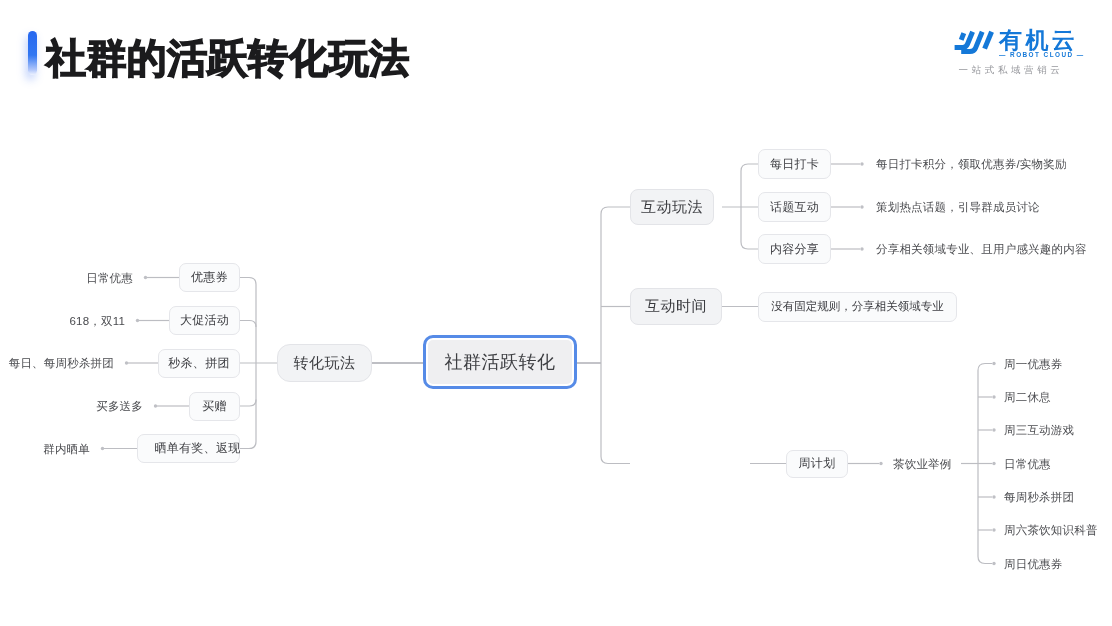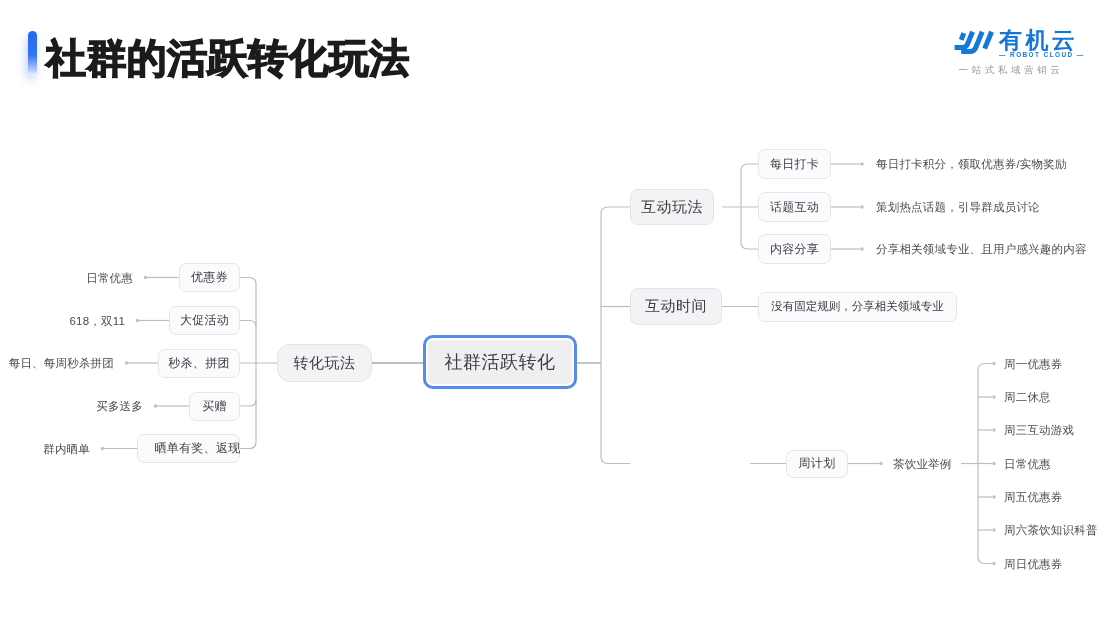--- a/index.html
+++ b/index.html
@@ -164,17 +164,17 @@
   <div class="node section-node" style="left:630px;top:288px;width:92px;height:37px;">互动时间</div>
   <div class="node child-node" style="left:758px;top:291.5px;width:199px;height:30px;font-size:11.5px;letter-spacing:0;">没有固定规则，分享相关领域专业</div>
 
   <div class="node child-node" style="left:786px;top:449.5px;width:62px;height:28px;">周计划</div>
   <div class="leaf-text" style="left:893px;top:456.5px;">茶饮业举例</div>
 
   <div class="leaf-text" style="left:1004px;top:356.5px;">周一优惠券</div>
   <div class="leaf-text" style="left:1004px;top:390px;">周二休息</div>
   <div class="leaf-text" style="left:1004px;top:423px;">周三互动游戏</div>
   <div class="leaf-text" style="left:1004px;top:456.5px;">日常优惠</div>
-  <div class="leaf-text" style="left:1004px;top:490px;">周五优惠券</div>
+  <div class="leaf-text" style="left:1004px;top:490px;">每周秒杀拼团</div>
   <div class="leaf-text" style="left:1004px;top:523px;">周六茶饮知识科普</div>
   <div class="leaf-text" style="left:1004px;top:556.5px;">周日优惠券</div>
 
 </div>
 
 </body></html>

